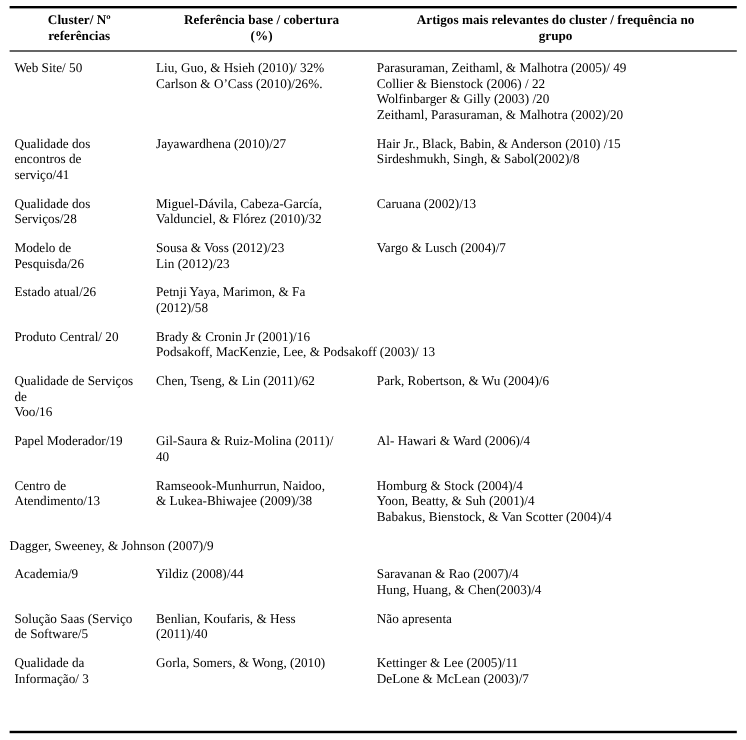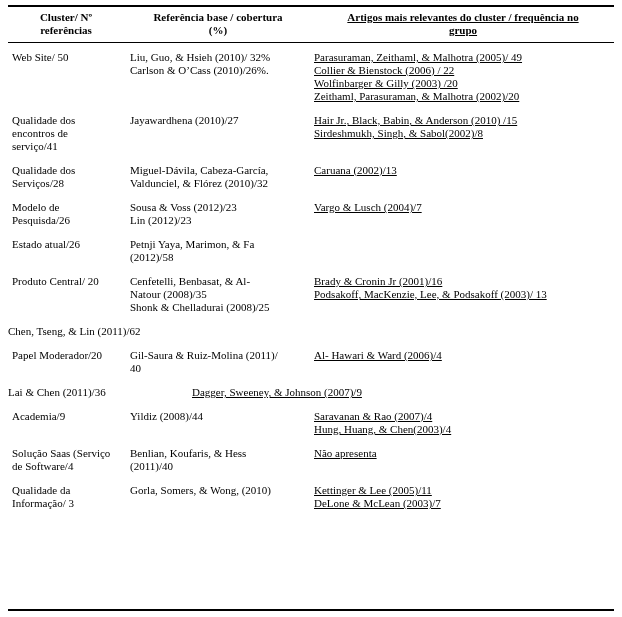--- a/index.html
+++ b/index.html
@@ -26,21 +26,21 @@
   }
   .tbody {
     flex: 1;
     padding-top: 8px;
     border-bottom: 2px solid #000;
   }
   .row { display: flex; margin-bottom: 11px; }
   .cell { white-space: pre-line; box-sizing: border-box; }
   .c1 { width: 122px; padding-right: 6px; padding-left: 4px; }
   .c2 { width: 184px; padding-right: 8px; }
-  .c3 { flex: 1; padding-right: 2px; text-decoration: underline; }
+  .c3 { flex: 1; padding-right: 2px; }
   .th.c1 { padding-left: 0; }
 </style>
 </head>
 <body>
 
 <div class="page">
   <div class="thead">
     <div class="cell th c1">Cluster/ Nº
 referências</div>
     <div class="cell th c2">Referência base / cobertura
@@ -80,48 +80,56 @@
 Lin (2012)/23</div>
         <div class="cell c3">Vargo &amp; Lusch (2004)/7</div>
       </div>
       <div class="row">
         <div class="cell c1">Estado atual/26</div>
         <div class="cell c2">Petnji Yaya, Marimon, &amp; Fa
 (2012)/58</div>
       </div>
       <div class="row">
         <div class="cell c1">Produto Central/ 20</div>
-        <div class="cell c2">Cenfetelli, Benbasat, &amp; Al-
-Natour (2008)/35
-Shonk &amp; Chelladurai (2008)/25</div>
         <div class="cell c3">Brady &amp; Cronin Jr (2001)/16
 Podsakoff, MacKenzie, Lee, &amp; Podsakoff (2003)/ 13</div>
       </div>
       <div class="row">
+        <div class="cell c1">Qualidade de Serviços de
+Voo/16</div>
         <div class="cell c2">Chen, Tseng, &amp; Lin (2011)/62</div>
+        <div class="cell c3">Park, Robertson, &amp; Wu (2004)/6</div>
       </div>
       <div class="row">
-        <div class="cell c1">Papel Moderador/20</div>
+        <div class="cell c1">Papel Moderador/19</div>
         <div class="cell c2">Gil-Saura &amp; Ruiz-Molina (2011)/
 40</div>
         <div class="cell c3">Al- Hawari &amp; Ward (2006)/4</div>
       </div>
       <div class="row">
-        <div class="cell c2">Lai &amp; Chen (2011)/36</div>
+        <div class="cell c1">Centro de
+Atendimento/13</div>
+        <div class="cell c2">Ramseook-Munhurrun, Naidoo,
+&amp; Lukea-Bhiwajee (2009)/38</div>
+        <div class="cell c3">Homburg &amp; Stock (2004)/4
+Yoon, Beatty, &amp; Suh (2001)/4
+Babakus, Bienstock, &amp; Van Scotter (2004)/4</div>
+      </div>
+      <div class="row">
         <div class="cell c3">Dagger, Sweeney, &amp; Johnson (2007)/9</div>
       </div>
       <div class="row">
         <div class="cell c1">Academia/9</div>
         <div class="cell c2">Yildiz (2008)/44</div>
         <div class="cell c3">Saravanan &amp; Rao (2007)/4
 Hung, Huang, &amp; Chen(2003)/4</div>
       </div>
       <div class="row">
         <div class="cell c1">Solução Saas (Serviço
-de Software/4</div>
+de Software/5</div>
         <div class="cell c2">Benlian, Koufaris, &amp; Hess
 (2011)/40</div>
         <div class="cell c3">Não apresenta</div>
       </div>
       <div class="row">
         <div class="cell c1">Qualidade da
 Informação/ 3</div>
         <div class="cell c2">Gorla, Somers, &amp; Wong, (2010)</div>
         <div class="cell c3">Kettinger &amp; Lee (2005)/11
 DeLone &amp; McLean (2003)/7</div>

